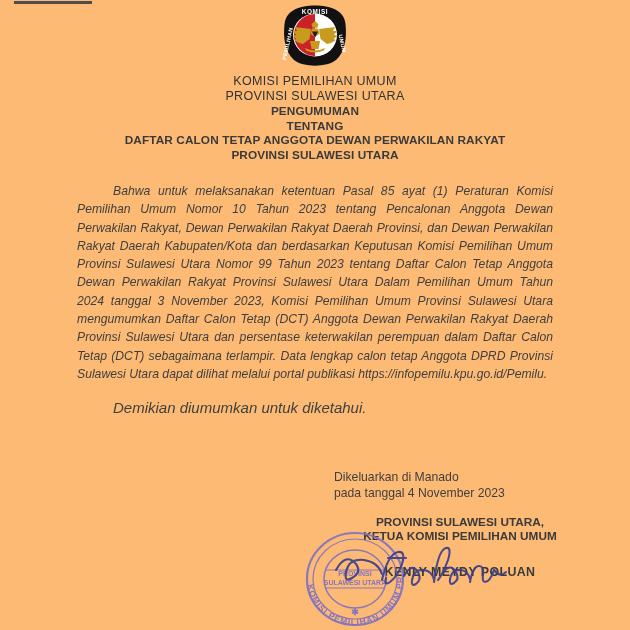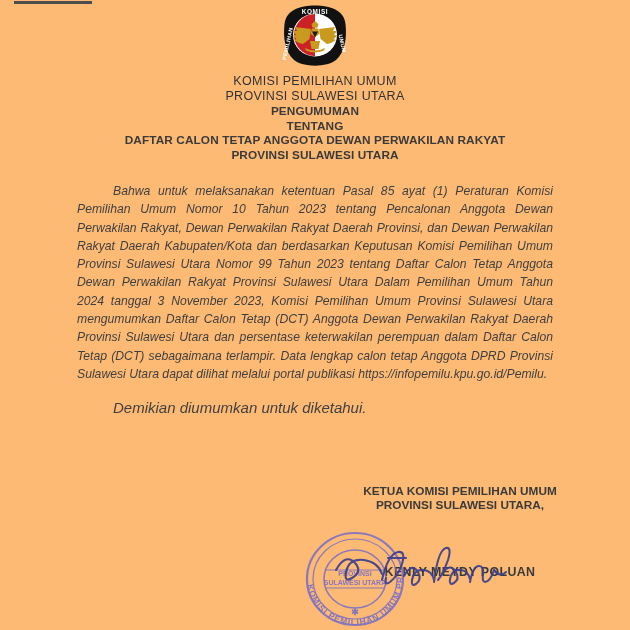--- a/index.html
+++ b/index.html
@@ -205,23 +205,27 @@
     <div>DAFTAR CALON TETAP ANGGOTA DEWAN PERWAKILAN RAKYAT</div>
     <div>PROVINSI SULAWESI UTARA</div>
   </div>
 
   <div class="body-wrap">
     <p class="body-par indent">Bahwa untuk melaksanakan ketentuan Pasal 85 ayat (1) Peraturan Komisi Pemilihan Umum Nomor 10 Tahun 2023 tentang Pencalonan Anggota Dewan Perwakilan Rakyat, Dewan Perwakilan Rakyat Daerah Provinsi, dan Dewan Perwakilan Rakyat Daerah Kabupaten/Kota dan berdasarkan Keputusan Komisi Pemilihan Umum Provinsi Sulawesi Utara Nomor 99 Tahun 2023 tentang Daftar Calon Tetap Anggota Dewan Perwakilan Rakyat Provinsi Sulawesi Utara Dalam Pemilihan Umum Tahun 2024 tanggal 3 November 2023, Komisi Pemilihan Umum Provinsi Sulawesi Utara mengumumkan Daftar Calon Tetap (DCT) Anggota Dewan Perwakilan Rakyat Daerah Provinsi Sulawesi Utara dan persentase keterwakilan perempuan dalam Daftar Calon Tetap (DCT) sebagaimana terlampir. Data lengkap calon tetap Anggota DPRD Provinsi Sulawesi Utara dapat dilihat melalui portal publikasi https://infopemilu.kpu.go.id/Pemilu.</p>
     <p class="closing">Demikian diumumkan untuk diketahui.</p>
   </div>
 
   <div class="sign-block">
+    <div class="sign-place">
+      <div>Dikeluarkan di Manado</div>
+      <div>pada tanggal 4 November 2023</div>
+    </div>
     <div class="sign-title">
+      <div>PROVINSI SULAWESI UTARA,</div>
       <div>KETUA KOMISI PEMILIHAN UMUM</div>
-      <div>PROVINSI SULAWESI UTARA,</div>
     </div>
     <div class="sign-name">KENLY MEYDY POLUAN</div>
   </div>
 
   <div class="stamp">
     <svg width="122" height="96" viewBox="0 0 122 96" xmlns="http://www.w3.org/2000/svg">
       <defs>
         <path id="sealOuterArc" d="M 13 48 A 48 46 0 1 0 109 48"></path>
         <path id="sealTopArc" d="M 109 48 A 48 46 0 1 0 13 48"></path>
       </defs>

